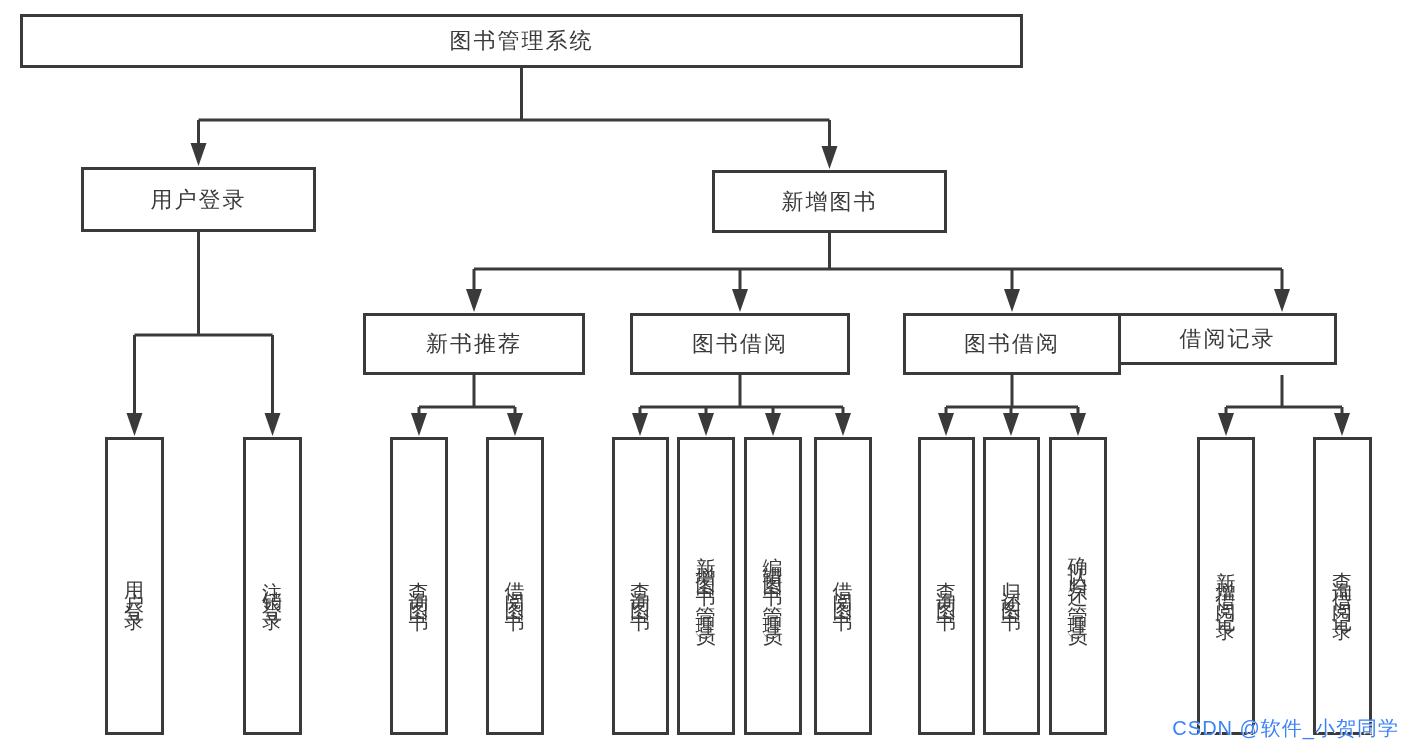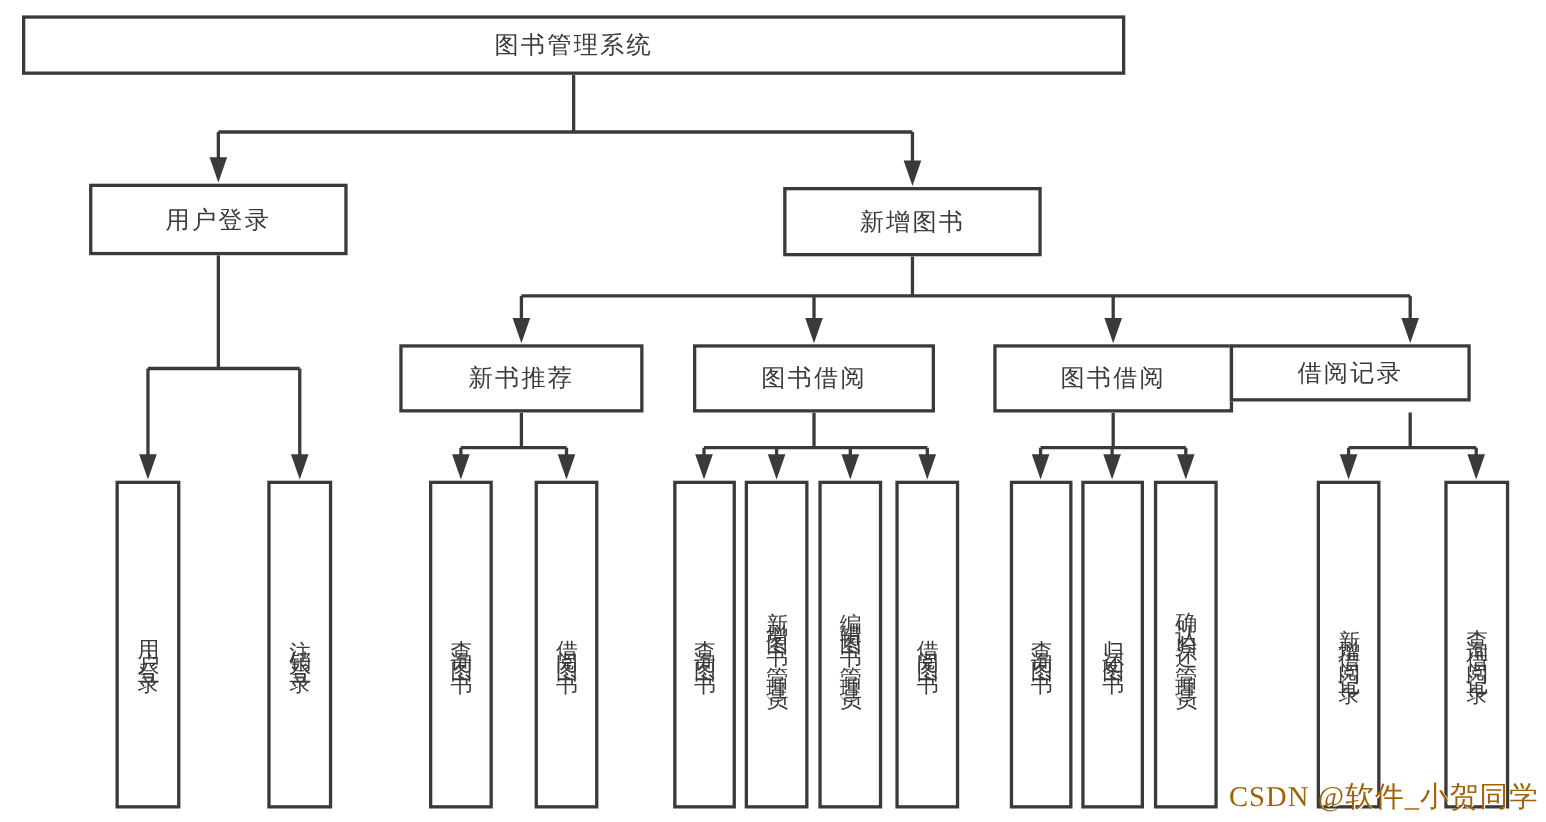--- a/index.html
+++ b/index.html
@@ -45,26 +45,25 @@
     writing-mode: vertical-rl;
     text-orientation: mixed;
     font-size: 20px;
     line-height: 1;
     letter-spacing: 10px;
   }
   .watermark {
     position: absolute;
     right: 6px;
     bottom: 5px;
-    font-size: 26px;
+    font-size: 20px;
     letter-spacing: 1px;
-    color: #a16207;
+    color: #3b82f6;
     text-shadow: 1px 1px 0 #ffffff;
     z-index: 5;
-    font-family: Liberation Serif, serif;
   }
   svg line, svg polyline {
     stroke: #3a3a3a;
     stroke-width: 3;
     fill: none;
   }
   svg polygon {
     fill: #3a3a3a;
     stroke: none;
   }

